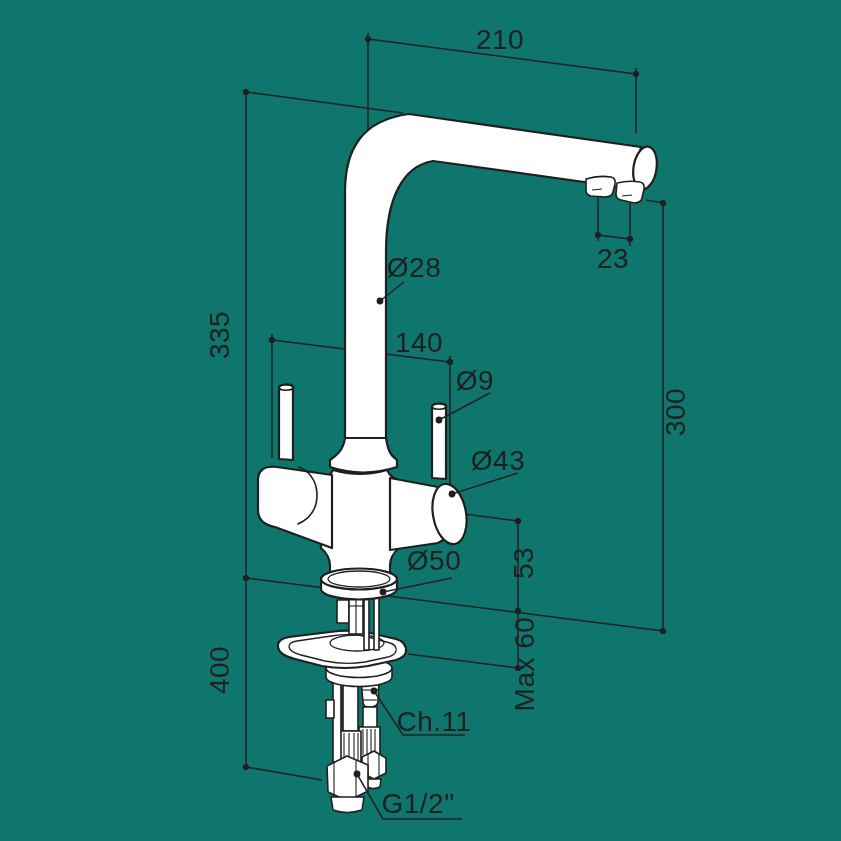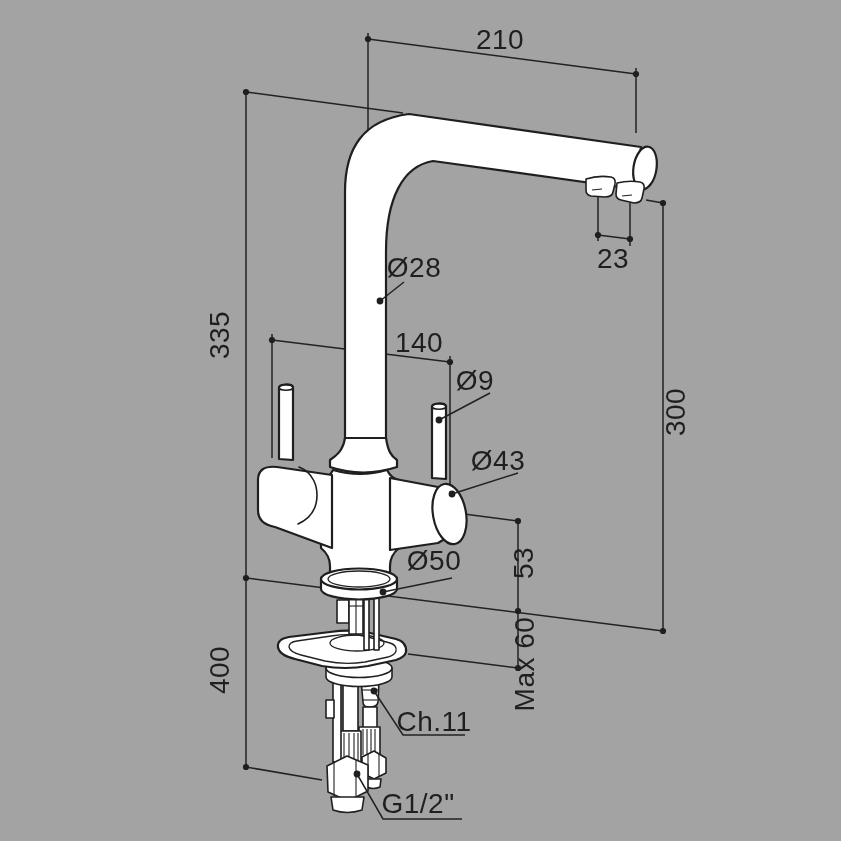--- a/index.html
+++ b/index.html
@@ -1,19 +1,19 @@
 <!DOCTYPE html>
 <html><head>
 <meta charset="utf-8">
 <style>
   html,body{margin:0;padding:0;background:#ffffff;}
   #canvas{
     position:relative;
     width:841px;height:841px;
-    background:#a3a3a3;
+    background:#0f766e;
     font-family:"Liberation Sans", sans-serif;
     overflow:hidden;
   }
   svg text{
     font-family:"Liberation Sans", sans-serif;
     font-size:28px;
     font-weight:400;
     letter-spacing:0.5px;
     fill:#1f1f1f;
   }

